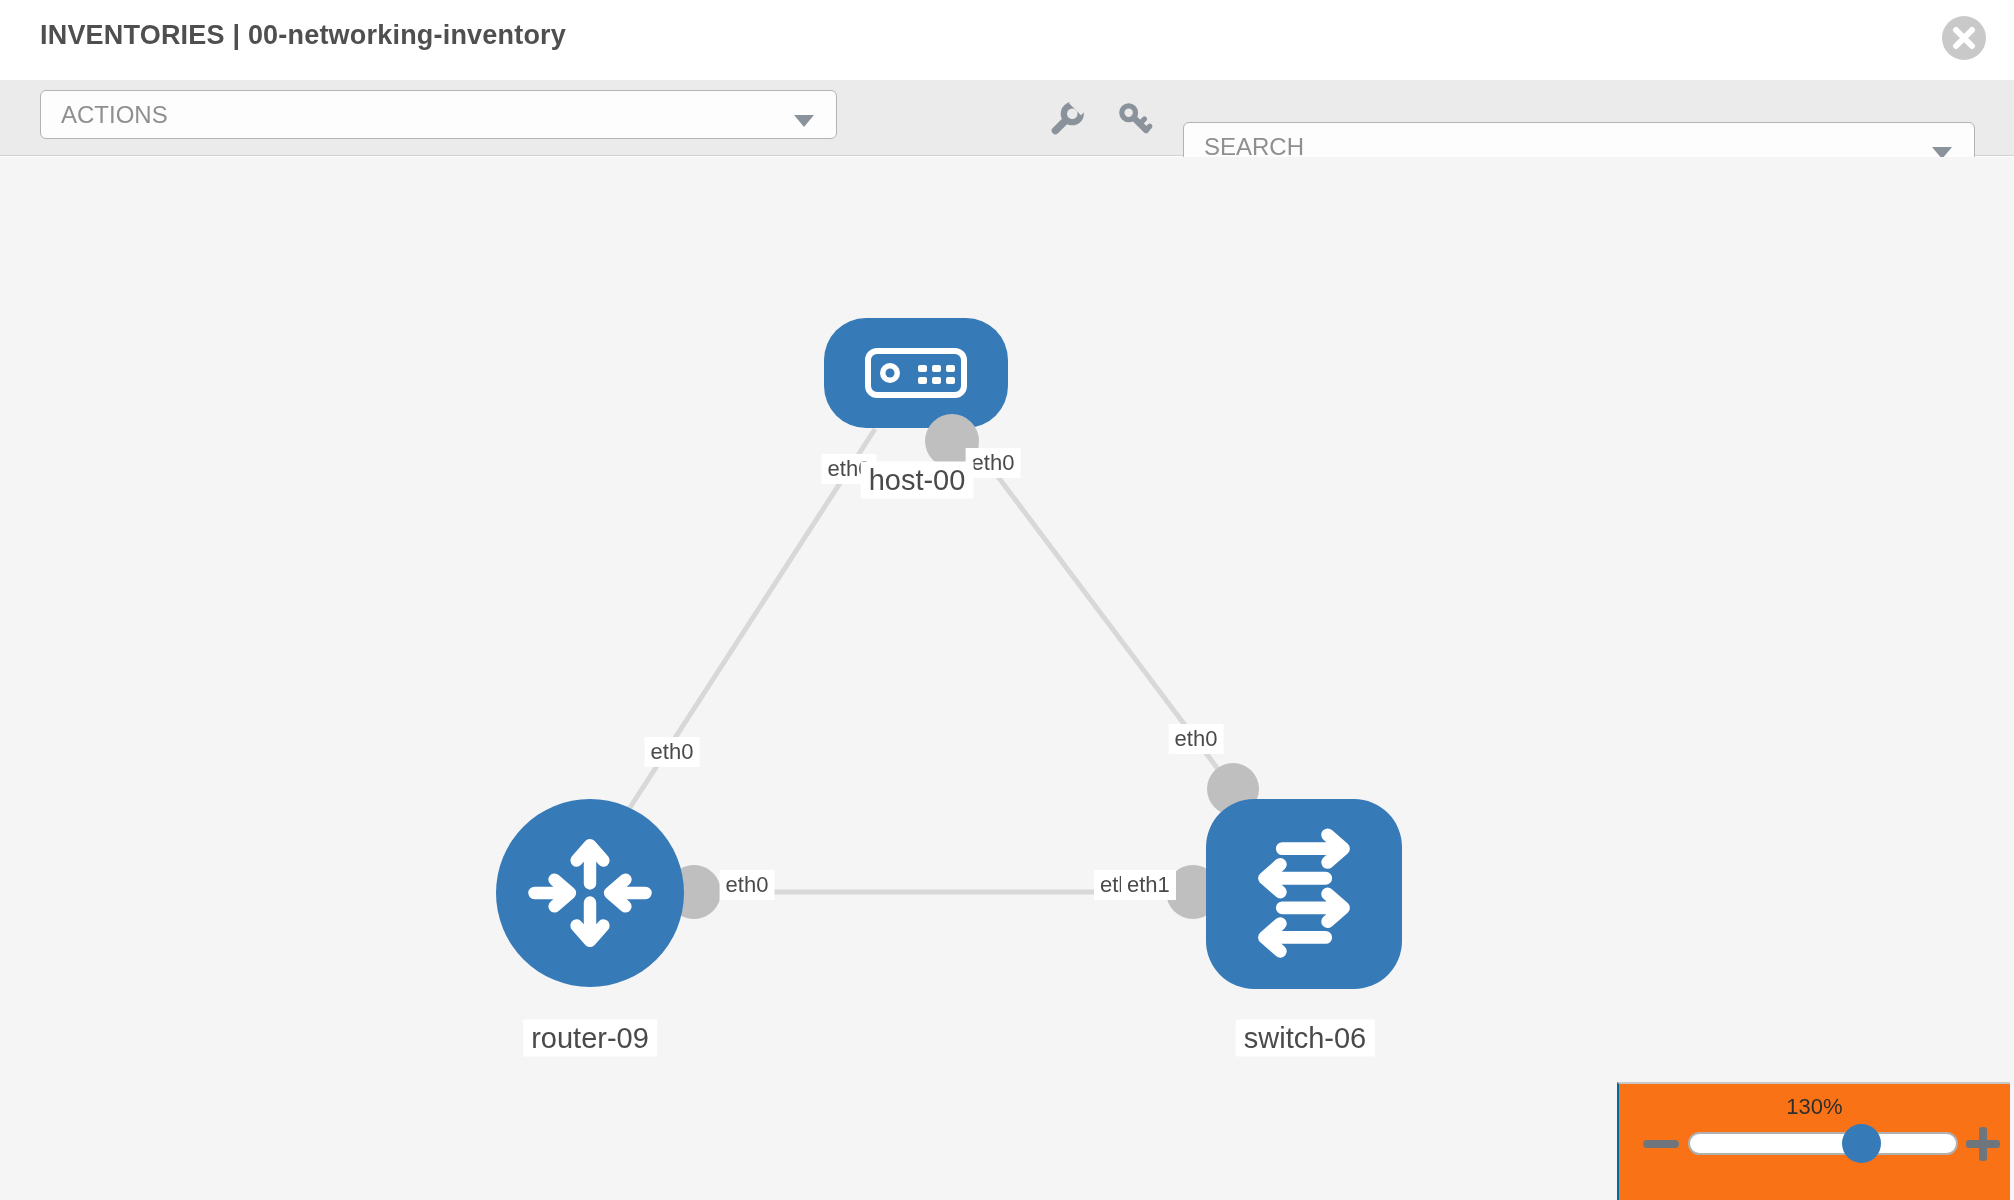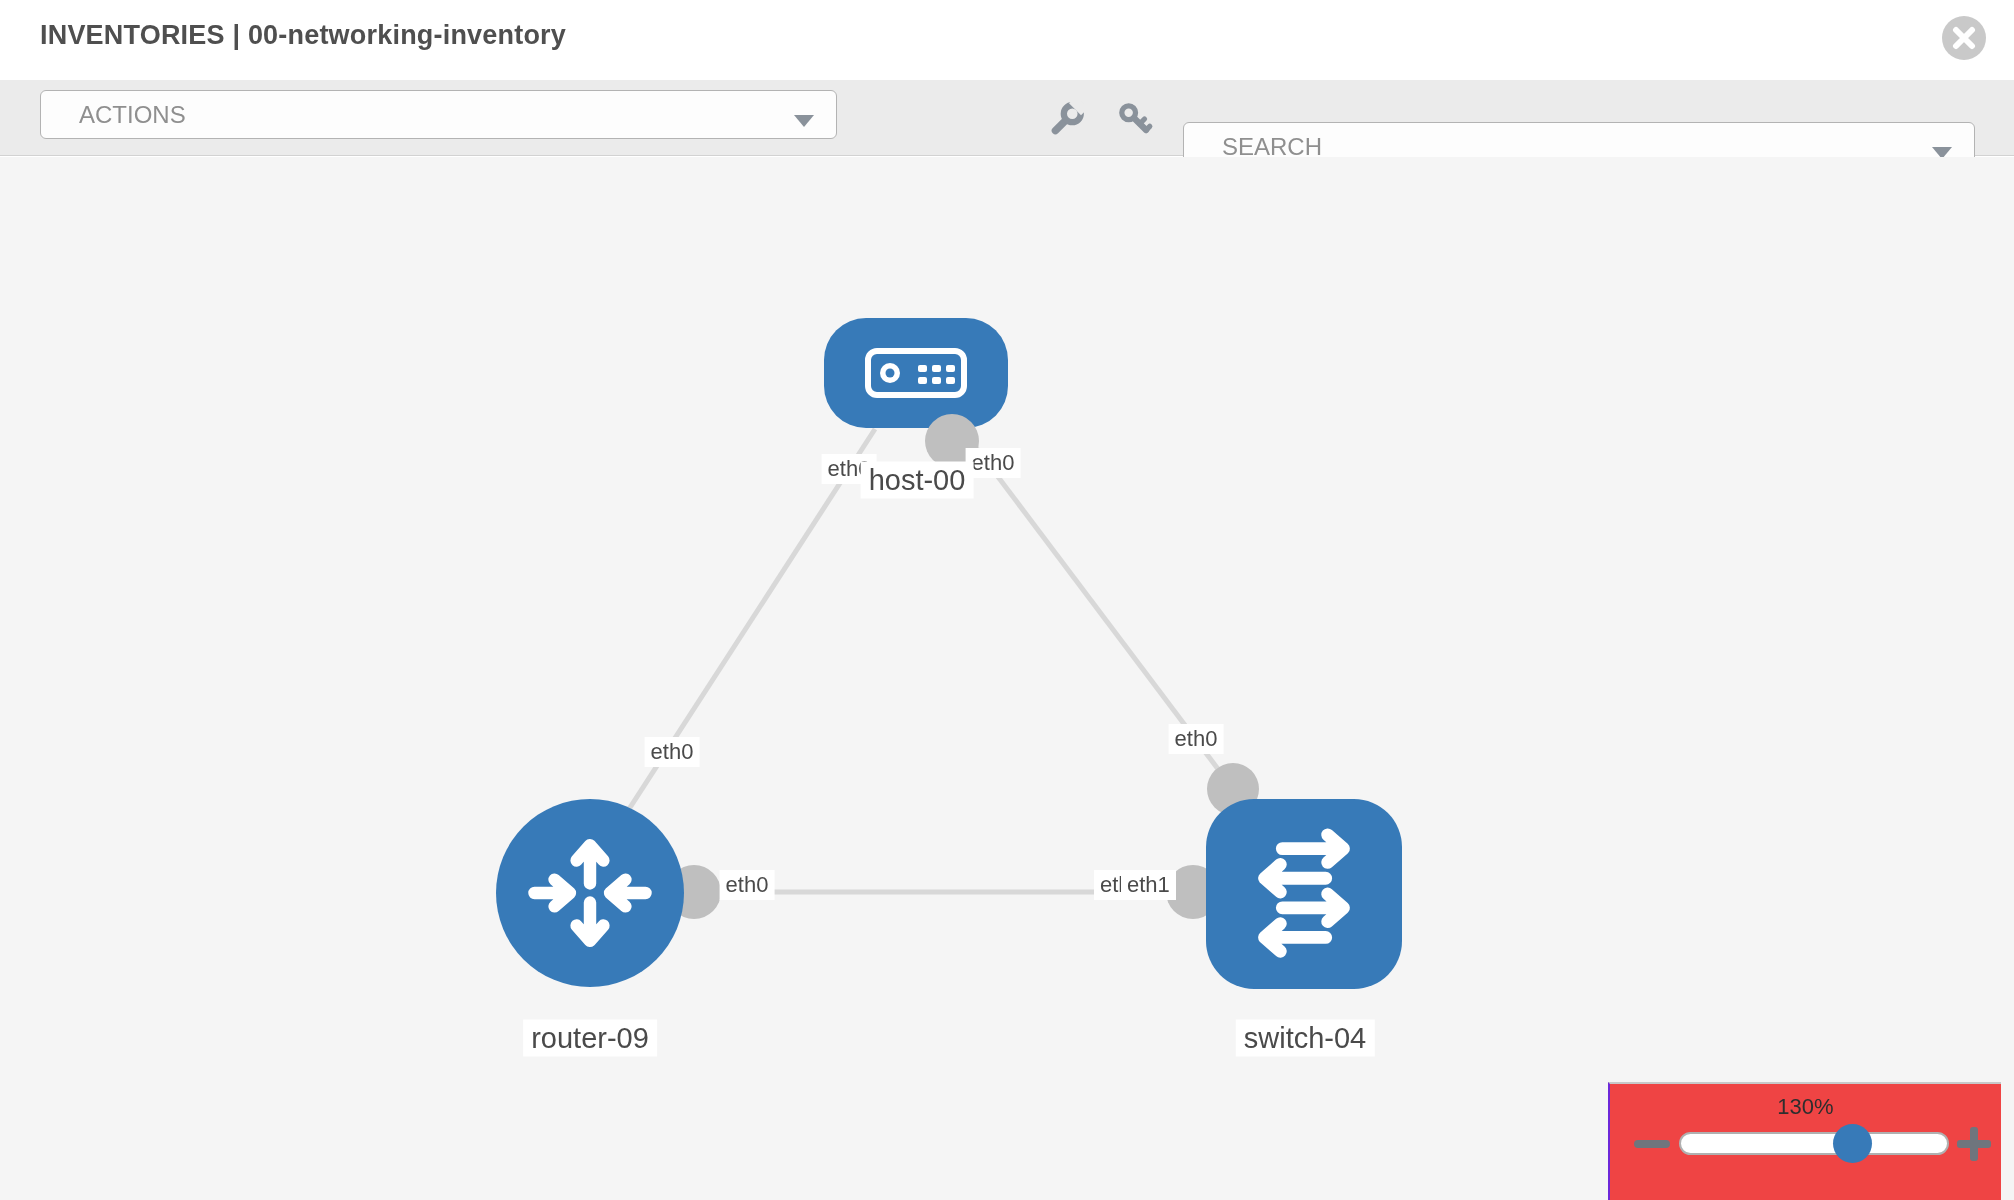--- a/index.html
+++ b/index.html
@@ -14,21 +14,21 @@
                 color:#4f4f4f; letter-spacing:.2px; }
   .close-btn { position:absolute; right:28px; top:16px; width:44px; height:44px;
                border-radius:50%; background:#c9c9c9; cursor:pointer; }
   .close-btn svg { position:absolute; left:10px; top:10px; }
 
   
   .toolbar { position:absolute; top:80px; left:0; right:0; height:76px; background:#ebebeb;
              border-bottom:1px solid #d2d2d2; }
   .combo { position:absolute; top:10px; height:49px; background:#fdfdfd;
            border:1px solid #b3b3b3; border-radius:6px; display:flex; align-items:center;
-           padding:0 38px; color:#8f8f8f; font-size:24px; cursor:pointer; }
+           padding:0 20px; color:#8f8f8f; font-size:24px; cursor:pointer; }
   .combo-actions { left:40px; width:797px; }
   .combo-search  { left:1183px; width:792px;margin-top:32px; }
   .caret { position:absolute; right:22px; top:24px; width:0; height:0;
            border-left:10px solid transparent; border-right:10px solid transparent;
            border-top:12px solid #8a929b; }
   .tool-icon { position:absolute; top:20px; width:38px; height:38px; cursor:pointer; }
   .tool-wrench { left:1048px; }
   .tool-key    { left:1116px; }
 
   
@@ -43,22 +43,22 @@
   .node-switch { left:1206px; top:642px; width:196px; height:190px; border-radius:48px; }
   .node-label { position:absolute; z-index:5; transform:translate(-50%,-50%);
                 background:#fff; color:#4a4a4a; font-size:29px; padding:2px 8px;
                 white-space:nowrap;margin-top:23px; }
   .if-label { position:absolute; z-index:4; background:#fff; color:#4a4a4a;
               font-size:22px; padding:2px 6px; white-space:nowrap; }
   .if-center { transform:translate(-50%,-50%); }
   .if-front { z-index:5; }
 
   
-  .zoom-panel { position:absolute; right:13px; bottom:0; width:393px; height:118px;
-                background:#ef4444; border-left:2px solid #6d28d9; border-top:2px solid #c8c8c8;
+  .zoom-panel { position:absolute; right:4px; bottom:0; width:393px; height:118px;
+                background:#f97316; border-left:2px solid #0369a1; border-top:2px solid #c8c8c8;
                 z-index:10; }
   .zoom-level { position:absolute; left:0; width:100%; top:10px; text-align:center;
                 font-size:22px; color:#2e2e2e; }
   .zoom-minus { position:absolute; left:24px; top:56px; width:36px; height:8px;
                 border-radius:4px; background:#6f757d; cursor:pointer; }
   .zoom-plus  { position:absolute; left:347px; top:43px; width:34px; height:34px; cursor:pointer; }
   .zoom-plus::before { content:""; position:absolute; left:0; top:13px; width:34px; height:8px;
                 border-radius:3px; background:#6f757d; }
   .zoom-plus::after  { content:""; position:absolute; left:13px; top:0; width:8px; height:34px;
                 border-radius:3px; background:#6f757d; }
@@ -149,21 +149,21 @@
       <svg width="148" height="148" viewBox="-75 -75 150 150" fill="none" stroke="#ffffff" stroke-width="13" stroke-linecap="round" stroke-linejoin="round">
         <path d="M-22,-46 L38,-46 M24,-60 L40,-46 L24,-32"></path>
         <path d="M22,-16 L-38,-16 M-24,-30 L-40,-16 L-24,-2"></path>
         <path d="M-22,14 L38,14 M24,0 L40,14 L24,28"></path>
         <path d="M22,44 L-38,44 M-24,30 L-40,44 L-24,58"></path>
       </svg>
     </div>
 
     <div class="node-label" style="left:917px; top:300px;">host-00</div>
     <div class="node-label" style="left:590px; top:858px;">router-09</div>
-    <div class="node-label" style="left:1305px; top:858px;">switch-04</div>
+    <div class="node-label" style="left:1305px; top:858px;">switch-06</div>
 
     <div class="if-label if-center" style="left:849px; top:312px;">eth0</div>
     <div class="if-label if-center" style="left:993px; top:306px;">eth0</div>
     <div class="if-label if-center" style="left:672px; top:595px;">eth0</div>
     <div class="if-label if-center" style="left:1196px; top:582px;">eth0</div>
     <div class="if-label if-center" style="left:747px; top:728px;">eth0</div>
     <div class="if-label" style="left:1094px; top:713px;">eth0</div>
     <div class="if-label if-front" style="left:1121px; top:713px;">eth1</div>
   </div>
 

